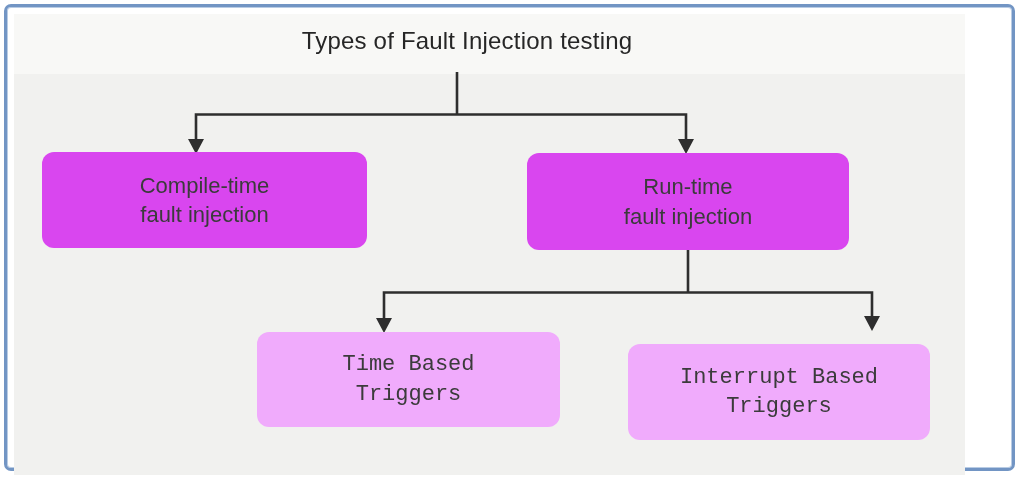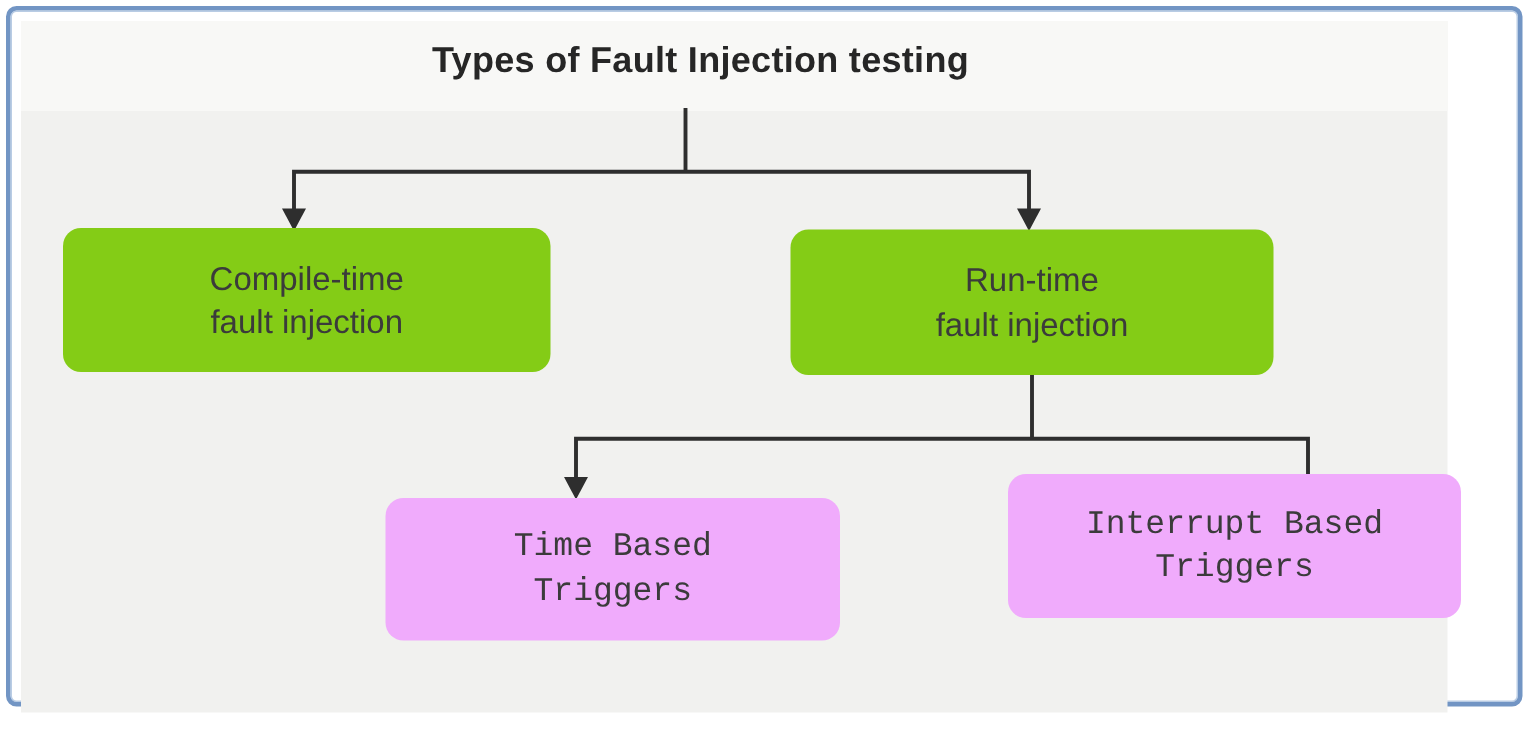--- a/index.html
+++ b/index.html
@@ -39,21 +39,21 @@
     height: 60px;
     background: #f8f8f6;
   }
   .diagram-title {
     position: absolute;
     left: 0;
     top: 27px;
     width: 934px;
     text-align: center;
     font-size: 24px;
-    font-weight: 700;
+    font-weight: 400;
     color: #262626;
     letter-spacing: 0.2px;
   }
   svg.connectors {
     position: absolute;
     left: 0;
     top: 0;
     width: 1024px;
     height: 490px;
     pointer-events: none;
@@ -63,26 +63,26 @@
     border-radius: 12px;
     display: flex;
     align-items: center;
     justify-content: center;
     text-align: center;
     font-size: 22px;
     line-height: 1.32;
     color: #3b3b3b;
   }
   .node-label { white-space: pre-line; }
-  .node-primary   { background: #84cc16; }
+  .node-primary   { background: #d946ef; }
   .node-secondary { background: #f0abfc; font-family: Liberation Mono, monospace; }
   .node-compile   { left: 42px;  top: 152px; width: 325px; height: 96px; }
   .node-runtime   { left: 515px; top: 153px; width: 322px; height: 97px; margin-left: 12px; }
   .node-timebased { left: 257px; top: 332px; width: 303px; height: 95px; }
-  .node-interrupt { left: 628px; top: 316px; width: 302px; height: 96px; margin-left: 44px; }
+  .node-interrupt { left: 628px; top: 344px; width: 302px; height: 96px; }
 </style>
 </head>
 <body>
 
 <div class="frame">
   <div class="panel">
     <div class="title-band"></div>
   </div>
 </div>
 

